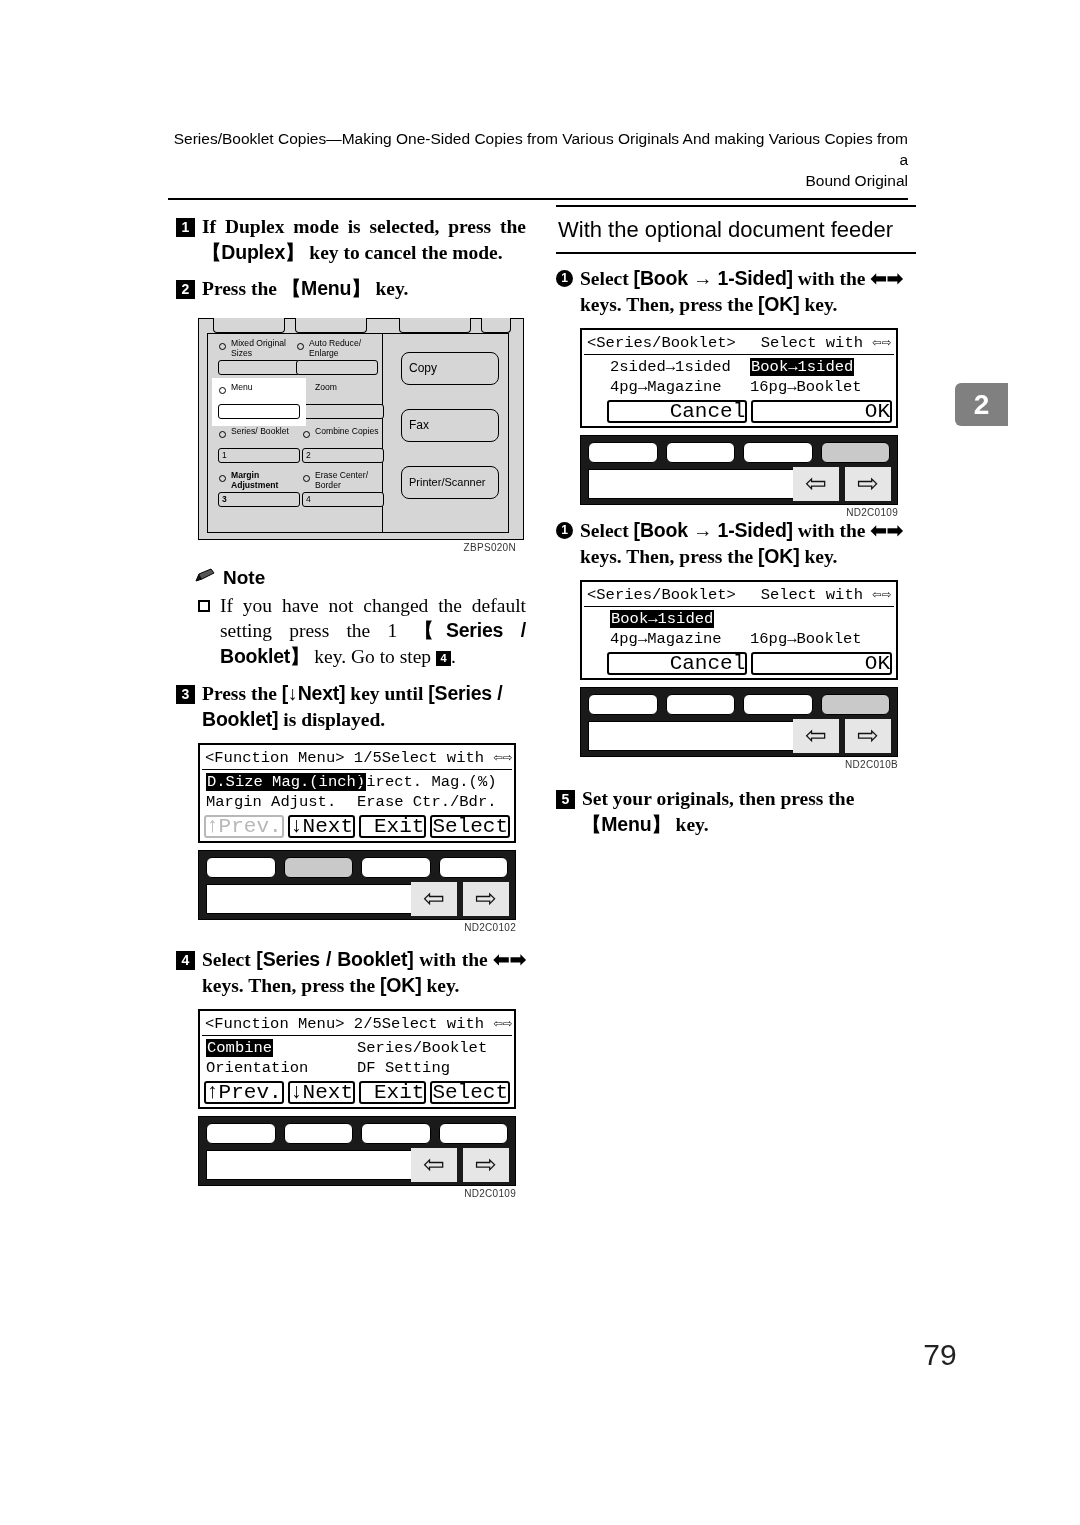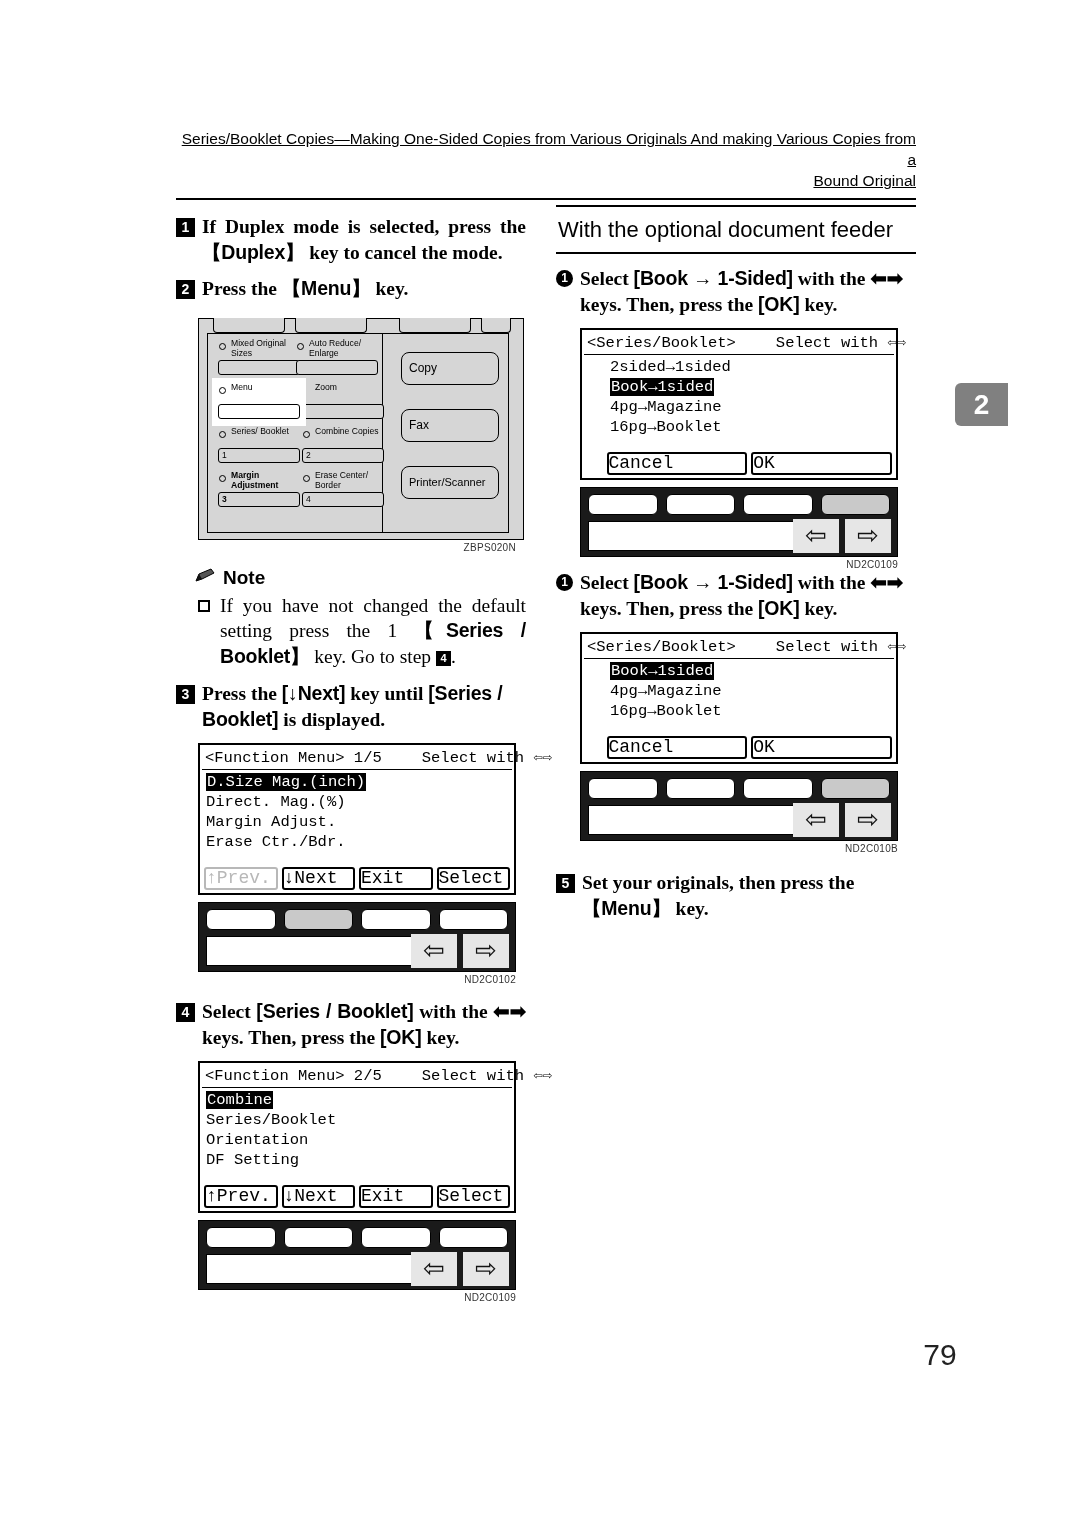--- a/index.html
+++ b/index.html
@@ -8,21 +8,21 @@
     width:1080px; height:1525px;
     background:#ffffff;
     font-family:"Liberation Serif", serif;
     color:#000;
     position:relative;
     overflow:hidden;
   }
 
   
   #header {
-    position:absolute; left:176px; top:128px; width:740px;text-decoration:underline;
+    position:absolute; left:168px; top:128px; width:740px;
   }
   #header .hdr-text {
     font-family:"Liberation Sans", sans-serif;
     font-size:15.5px; line-height:21px;
     text-align:right;
     color:#000;
   }
   #header .hdr-rule {
     margin-top:7px;
     border-top:2.2px solid #000;
@@ -118,45 +118,42 @@
     font-family:"Liberation Mono", monospace;
     margin:2px 0 0 22px;
     padding:2px 2px 3px 2px;
   }
   .lcd-titlebar {
     display:flex; justify-content:space-between;
     font-size:15.5px; line-height:19px;
     border-bottom:1.5px solid #000;
     padding:2px 3px 1px 3px;
     white-space:nowrap;
-    gap:40px;
   }
   .lcd-rows { padding:2px 4px 2px 4px; }
   .lcd-row {
     display:flex; font-size:15.5px; line-height:20px;
     white-space:nowrap;
-    flex-direction:column;
   }
   .lcd-cell { width:50%; }
   .lcd-cell.rt { text-align:left; }
   .inv {
     background:#000; color:#fff;
     padding:0 1px;
   }
   .lcd-btnbar {
     display:flex; gap:4px; padding:1px 2px 0 2px;
   }
   .lcd-btn {
     flex:1 1 0;
     border:2px solid #000;
-    text-align:left;
-    font-size:18px; line-height:19px;
+    text-align:right;
+    font-size:21px; line-height:19px;
     border-radius:3px;
     white-space:nowrap;
-    margin-top:12px;
   }
   .lcd-btn.ghost { border-color:#b8b8b8; color:#b8b8b8; }
   .lcd-btnbar.right2 { justify-content:flex-end; }
   .lcd-btnbar.right2 .lcd-btn { flex:0 0 46%; }
   .lcd-spacer { flex:1 1 0; }
   .arrow-pair { letter-spacing:0px; }
 
   
   .keypad {
     position:relative;

